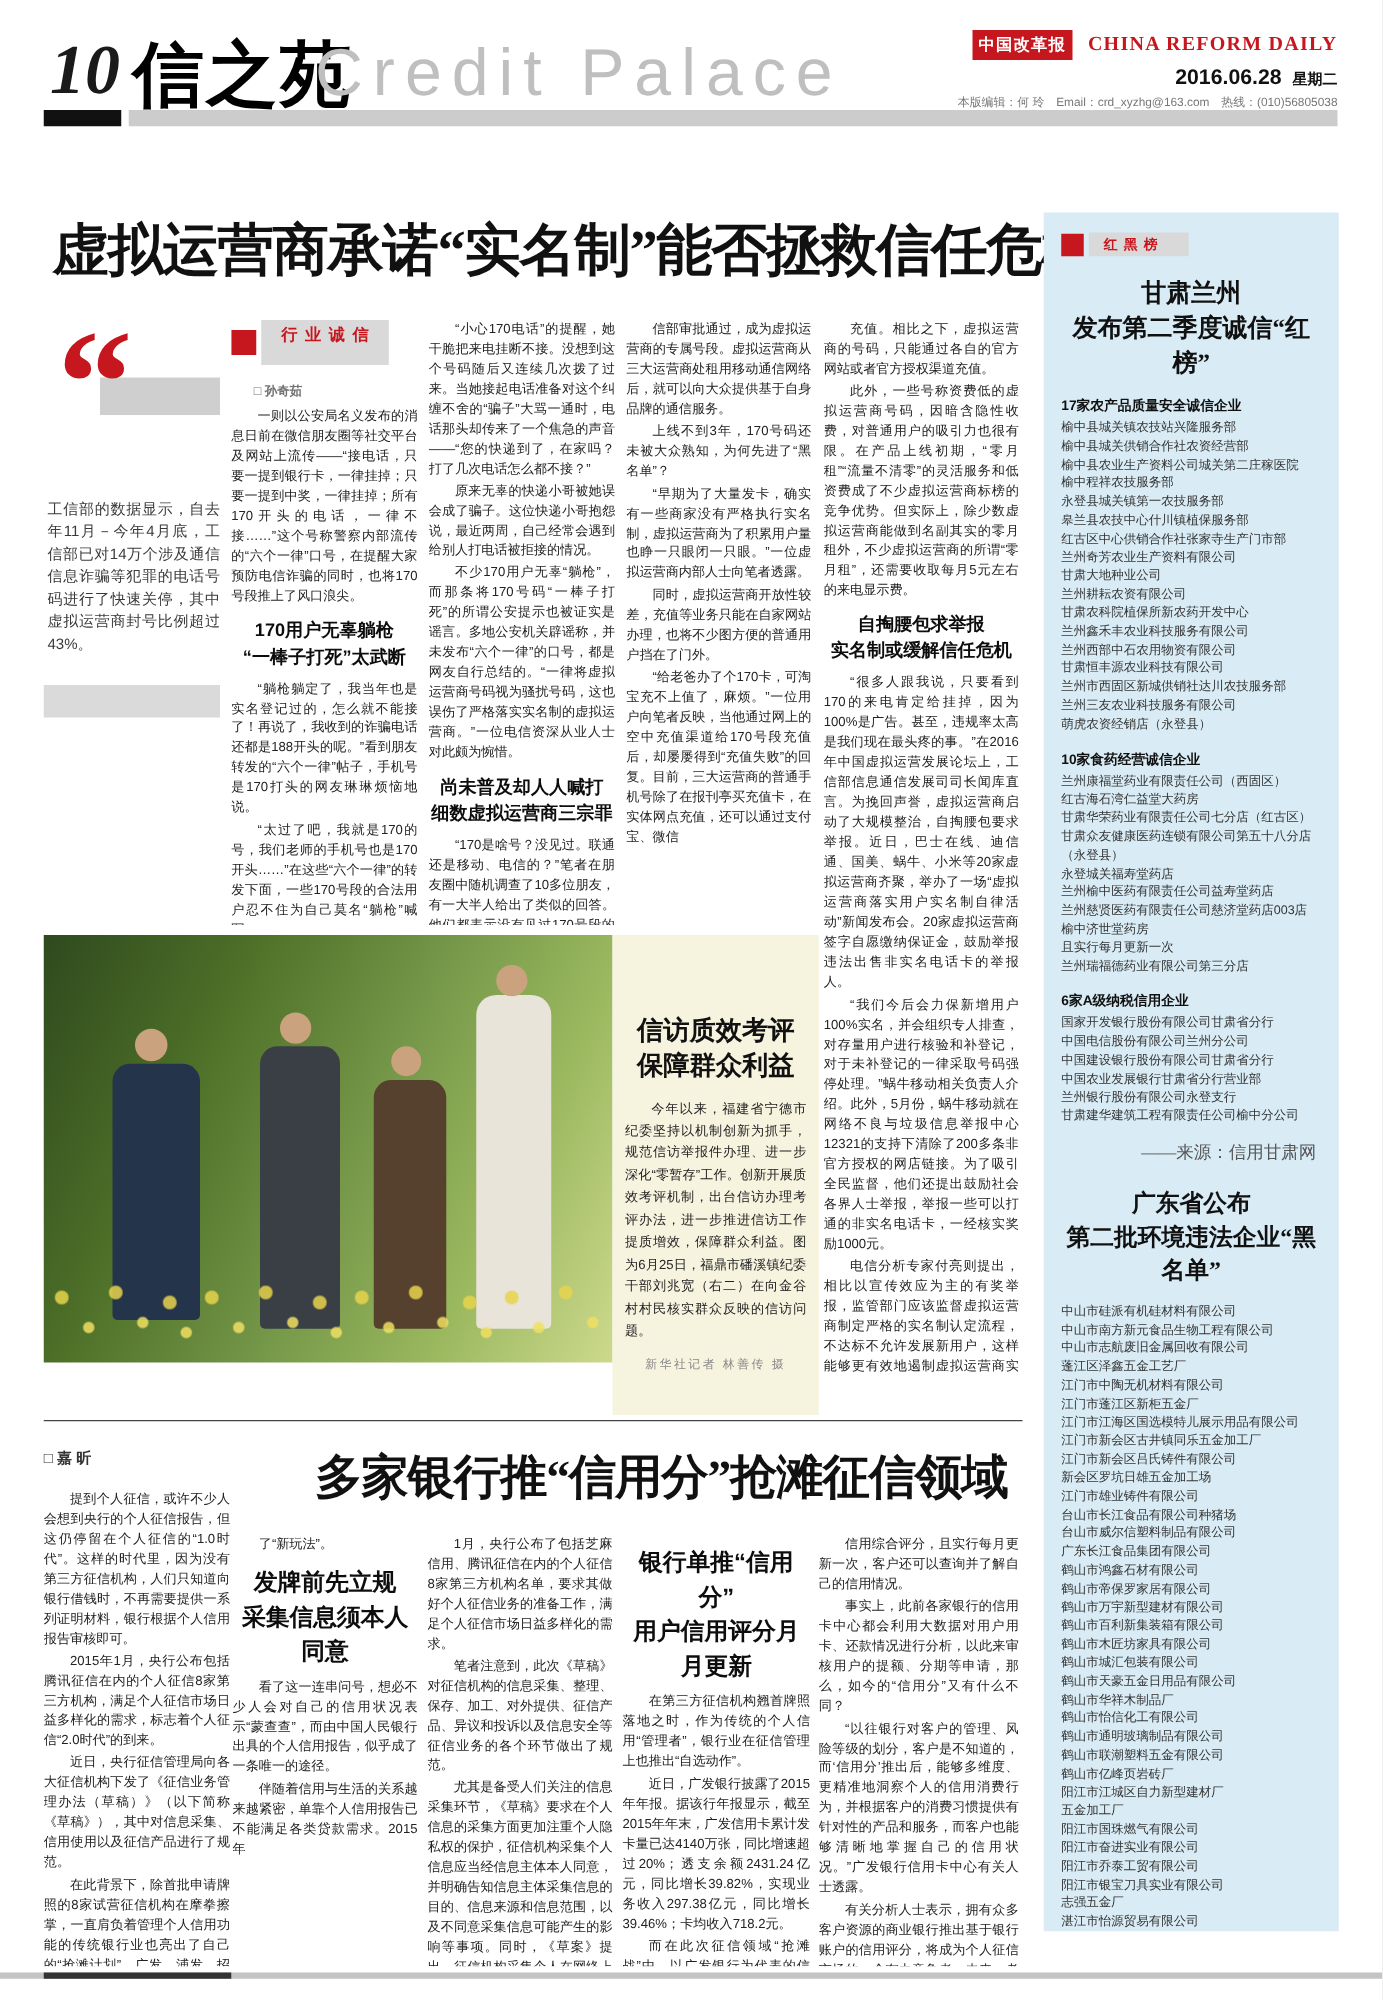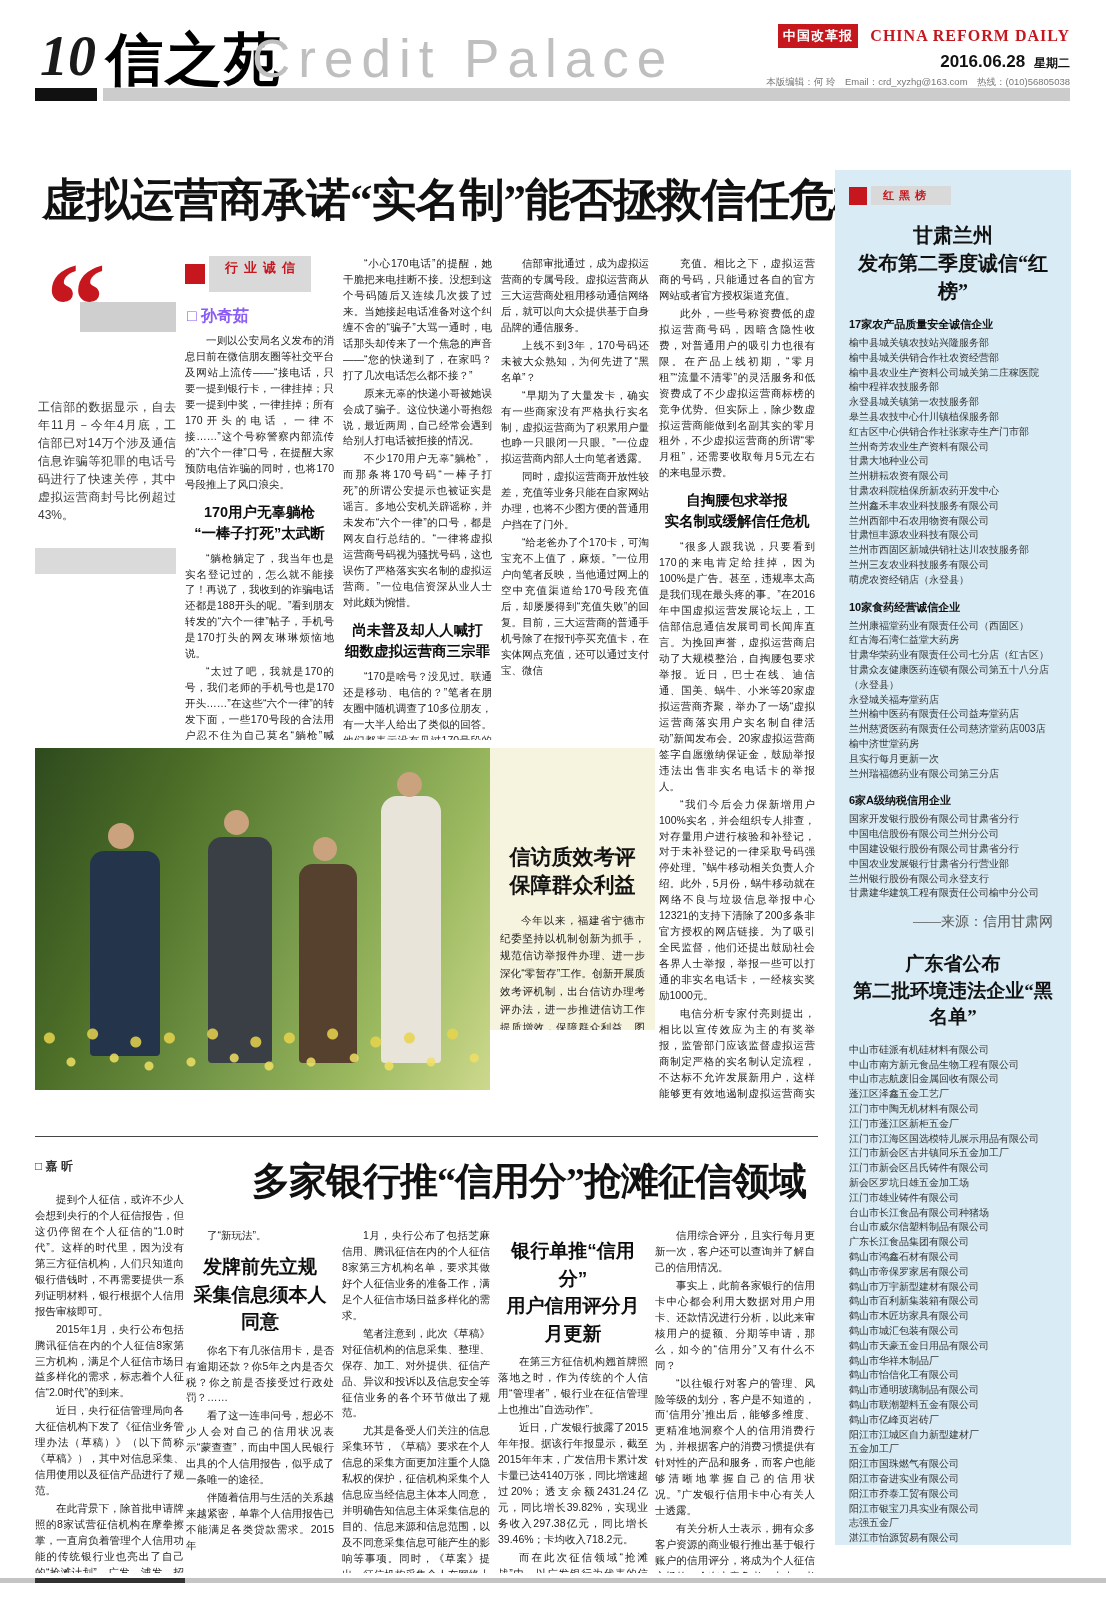--- a/index.html
+++ b/index.html
@@ -31,21 +31,21 @@
   .quote-bar{left:80px;top:302px;width:96px;height:30px;background:#cfcfcf;}
   .quote-mark{left:46px;top:246px;font:900 120px "Liberation Serif",serif;color:#c6171e;line-height:1;}
   .lede-text{left:38px;top:398px;width:138px;font-size:12px;line-height:1.5;color:#3a3a3a;text-align:justify;}
   .lede-bar{left:35px;top:548px;width:141px;height:26px;background:#dadada;}
 
   
   .tag{display:flex;align-items:center;}
   .tag .sq{width:20px;height:20px;background:#c6171e;flex:0 0 auto;}
   .tag .strip{background:#d9d9d9;color:#c6171e;font-weight:bold;font-size:13px;letter-spacing:6px;
               padding:3px 10px 15px 16px;margin-left:4px;white-space:nowrap;}
-  .byline{font-size:16px;font-weight:bold;color:#8b5cf6;margin:14px 0 6px 2px;}
+  .byline{font-size:10px;font-weight:bold;color:#737373;margin:14px 0 6px 18px;}
 
   
   .col{overflow:hidden;}
   .para{font-size:10.5px;line-height:1.52;text-align:justify;text-indent:2em;margin:0 0 2px;color:#222;}
   .subhead{font-size:14.5px;font-weight:800;text-align:center;line-height:1.45;margin:9px 0 7px;color:#0d0d0d;}
   .c1{left:185px;top:256px;width:149px;height:484px;}
   .c2{left:343px;top:256px;width:149px;height:484px;}
   .c3{left:501px;top:256px;width:148px;height:484px;}
   .c4{left:659px;top:256px;width:156px;height:846px;}
 
@@ -55,22 +55,22 @@
   .fig{position:absolute;border-radius:14px 14px 4px 4px;}
   .head{position:absolute;border-radius:50%;background:#caa27e;}
   .flowers{position:absolute;left:0;bottom:0;width:100%;height:84px;
     background-image:radial-gradient(circle at 12% 40%,#e8d44d 0 5px,transparent 6px),
       radial-gradient(circle at 30% 70%,#f0e063 0 4px,transparent 5px),
       radial-gradient(circle at 48% 35%,#e8d44d 0 5px,transparent 6px),
       radial-gradient(circle at 66% 65%,#f0e063 0 4px,transparent 5px),
       radial-gradient(circle at 84% 45%,#e8d44d 0 5px,transparent 6px),
       radial-gradient(circle at 95% 75%,#f0e063 0 4px,transparent 5px);
     background-size:120px 80px;opacity:.85;}
-  .caption{left:490px;top:748px;width:165px;height:282px;background:#f6f3df;overflow:hidden;
-           padding:95px 10px 10px;box-sizing:border-box;}
+  .caption{left:490px;top:748px;width:165px;height:384px;background:#f6f3df;overflow:hidden;
+           padding:62px 10px 10px;box-sizing:border-box;}
   .cap-title{text-align:center;font:800 21px "Liberation Serif",serif;color:#111;line-height:1.35;}
   .cap-body{font-size:10.5px;line-height:1.7;text-align:justify;text-indent:2em;color:#222;margin-top:12px;}
   .cap-credit{font-size:9.5px;color:#888;text-align:center;margin-top:10px;letter-spacing:2px;}
 
   
   .sidebar{left:835px;top:170px;width:236px;height:1375px;background:#d9ecf5;box-sizing:border-box;
            padding:16px 14px;overflow:hidden;}
   .side-tag .sq{width:18px;height:18px;}
   .side-tag .strip{font-size:11px;letter-spacing:5px;padding:2px 20px 2px 12px;}
   .side-title{text-align:center;font:800 20px "Liberation Serif",serif;color:#111;line-height:1.4;margin:16px 0 10px;}
@@ -279,21 +279,20 @@
   <div class="abs b-headline">多家银行推“信用分”抢滩征信领域</div>
   <div class="abs col bc b1">
       <p class="para">提到个人征信，或许不少人会想到央行的个人征信报告，但这仍停留在个人征信的“1.0时代”。这样的时代里，因为没有第三方征信机构，人们只知道向银行借钱时，不再需要提供一系列证明材料，银行根据个人信用报告审核即可。</p>
       <p class="para">2015年1月，央行公布包括腾讯征信在内的个人征信8家第三方机构，满足个人征信市场日益多样化的需求，标志着个人征信“2.0时代”的到来。</p>
       <p class="para">近日，央行征信管理局向各大征信机构下发了《征信业务管理办法（草稿）》（以下简称《草稿》），其中对信息采集、信用使用以及征信产品进行了规范。</p>
       <p class="para">在此背景下，除首批申请牌照的8家试营征信机构在摩拳擦掌，一直肩负着管理个人信用功能的传统银行业也亮出了自己的“抢滩计划”，广发、浦发、招行等商业银行纷纷推出基于银行账户的“信用分”，让个人征信领域有</p>
     </div>
   <div class="abs col bc b2">
       <p class="para">了“新玩法”。</p>
       <h3 class="subhead">发牌前先立规<br>采集信息须本人同意</h3>
-      <p class="para">你名下有几张信用卡，是否有逾期还款？你5年之内是否欠税？你之前是否接受过行政处罚？……</p>
       <p class="para">看了这一连串问号，想必不少人会对自己的信用状况表示“蒙查查”，而由中国人民银行出具的个人信用报告，似乎成了一条唯一的途径。</p>
       <p class="para">伴随着信用与生活的关系越来越紧密，单靠个人信用报告已不能满足各类贷款需求。2015年</p>
     </div>
   <div class="abs col bc b3">
       <p class="para">1月，央行公布了包括芝麻信用、腾讯征信在内的个人征信8家第三方机构名单，要求其做好个人征信业务的准备工作，满足个人征信市场日益多样化的需求。</p>
       <p class="para">笔者注意到，此次《草稿》对征信机构的信息采集、整理、保存、加工、对外提供、征信产品、异议和投诉以及信息安全等征信业务的各个环节做出了规范。</p>
       <p class="para">尤其是备受人们关注的信息采集环节，《草稿》要求在个人信息的采集方面更加注重个人隐私权的保护，征信机构采集个人信息应当经信息主体本人同意，并明确告知信息主体采集信息的目的、信息来源和信息范围，以及不同意采集信息可能产生的影响等事项。同时，《草案》提出，征信机构采集个人在网络上公开的信息，除依照法律、行政法规规定公开的信息外，应当取得信息主体本人同意。</p>
     </div>
   <div class="abs col bc b4">
       <h3 class="subhead">银行单推“信用分”<br>用户信用评分月月更新</h3>

